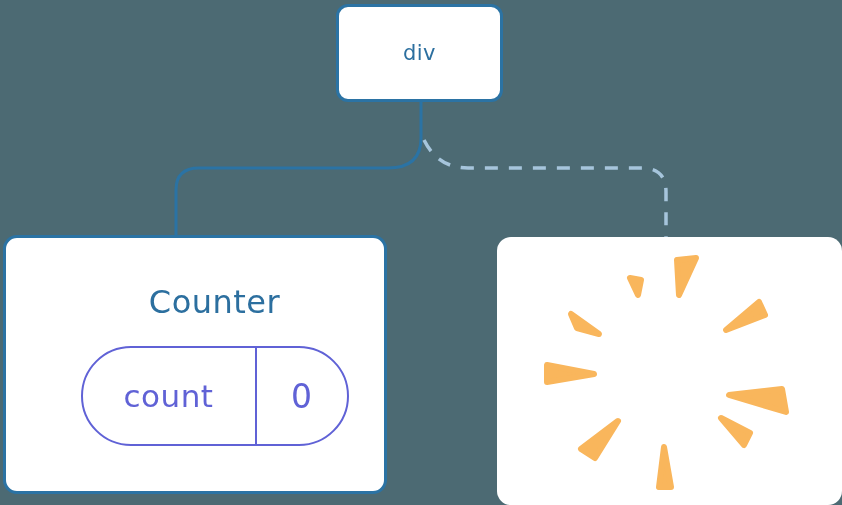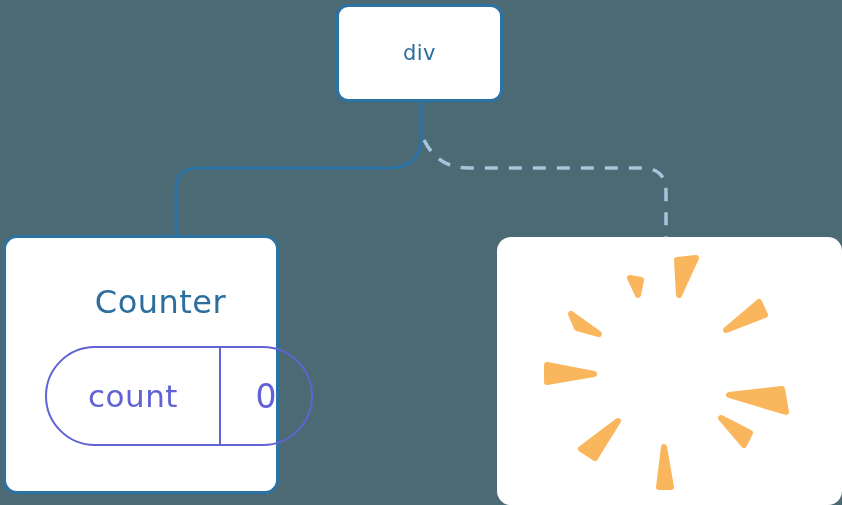--- a/index.html
+++ b/index.html
@@ -17,21 +17,21 @@
     background:var(--card_bg,#fff);border:3px solid var(--line_blue,#2B73A4);
     border-radius:12px;box-sizing:border-box;
     display:flex;align-items:center;justify-content:center;
     font-size:21px;color:var(--text_blue,#2C6F9F);letter-spacing:.5px;
   }
   .card{
     position:absolute;background:var(--card_bg,#fff);
     border-radius:14px;box-sizing:border-box;
   }
   .card-counter{
-    left:3px;top:235px;width:276px;height:259px;
+    left:3px;top:235px;width:384px;height:259px;
     border:3px solid var(--line_blue,#2B73A4);
     padding-left:39px;
   }
   .counter-title{
     margin-top:45px;text-align:center;
     font-size:32px;color:var(--text_blue,#2C6F9F);letter-spacing:.5px;
   }
   .state-pill{
     margin:25px auto 0 auto;width:268px;height:100px;box-sizing:border-box;
     border:2.5px solid var(--state_purple,#6062D6);border-radius:50px;

